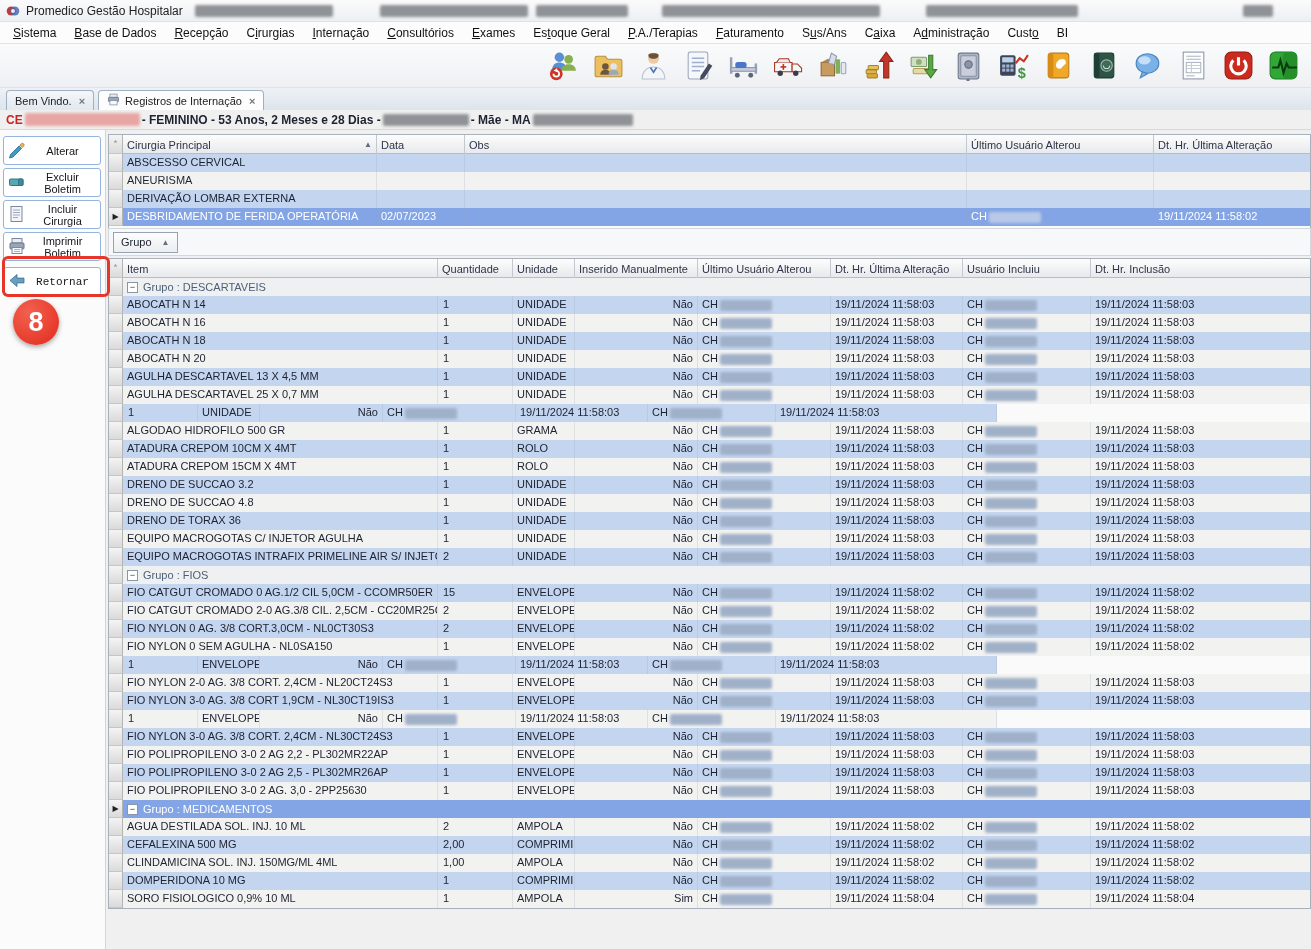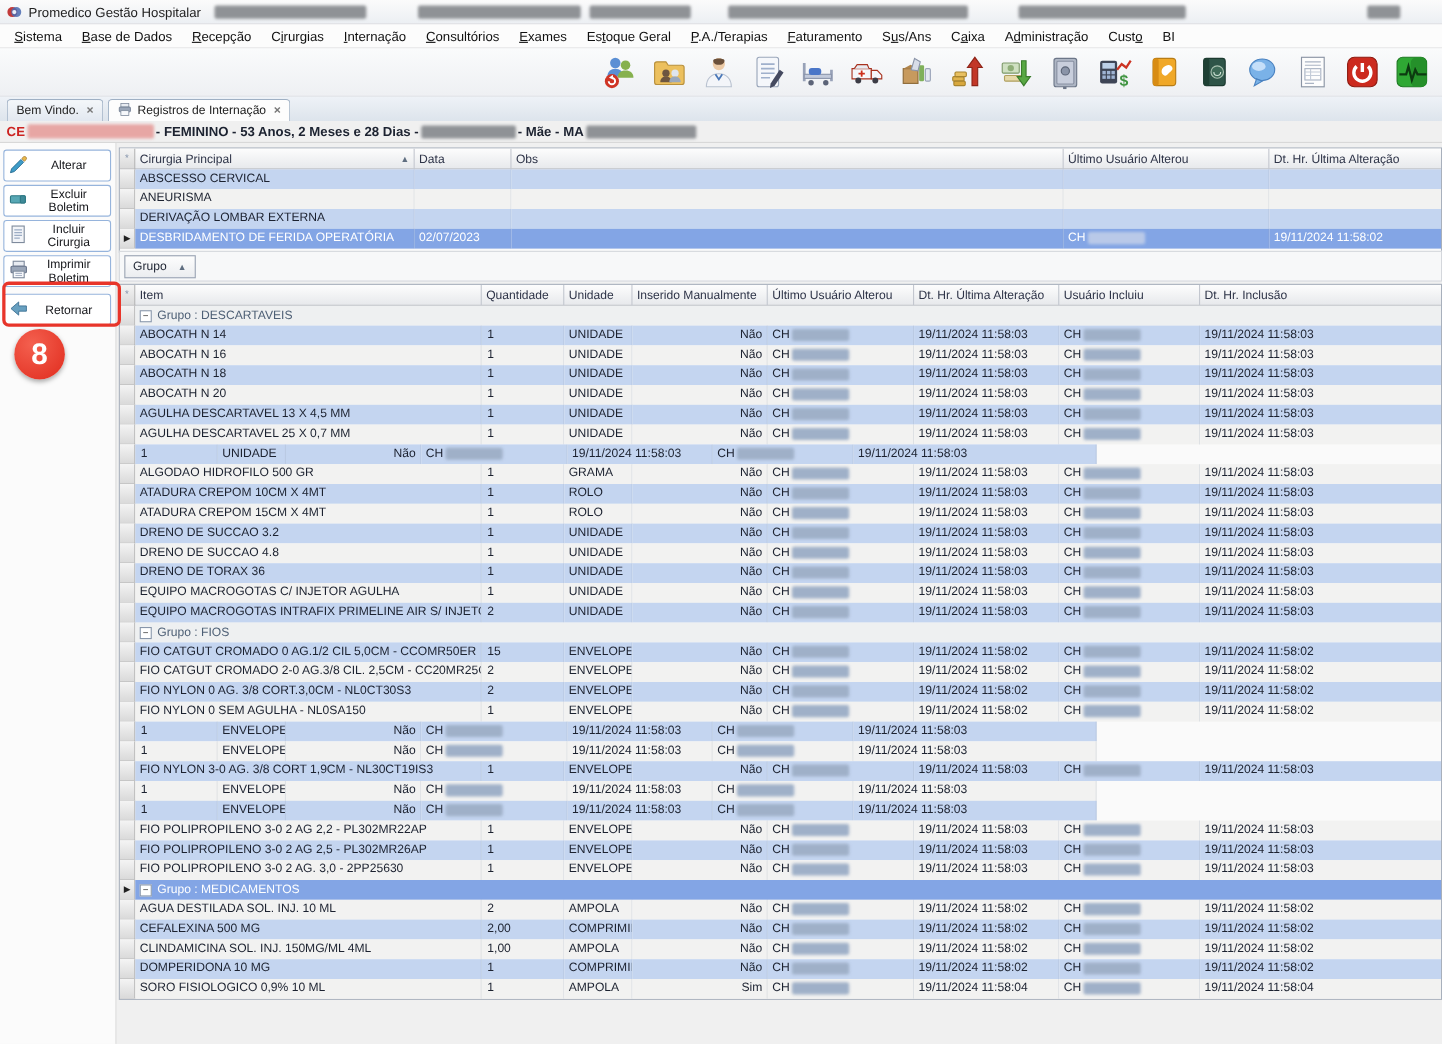--- a/index.html
+++ b/index.html
@@ -33,21 +33,21 @@
   .patientbar{height:20px;background:#f0f0f0;border-bottom:1px solid #d8d8d8;display:flex;align-items:center;
               padding-left:6px;font-weight:bold;font-size:12px;white-space:nowrap;}
   .patientbar .pfx{color:#cc2321;}
   
   .main{position:relative;height:819px;display:flex;}
   .sidebar{width:106px;background:#fbfbfb;border-right:1px solid #d4d4d4;padding-top:6px;position:relative;}
   .sbtn{width:98px;min-height:29px;margin:0 0 3px 3px;background:#fff;border:1px solid #96b4dc;border-radius:3px;
         display:flex;align-items:center;padding:1px 4px;gap:3px;}
   .sbtn .lbl{flex:1;text-align:center;font-size:11px;line-height:12px;color:#15161a;}
   .sbtn svg{width:18px;height:18px;flex:0 0 18px;}
-  .sbtn.retornar{margin-top:6px;}
+  .sbtn.retornar{margin-top:6px;font-family:Liberation Mono, monospace;}
   .anno-box{position:absolute;left:2px;top:126px;width:108px;height:41px;border:3px solid #e8352a;border-radius:6px;z-index:30;pointer-events:none;}
   .anno-badge{position:absolute;left:13px;top:169px;width:46px;height:46px;border-radius:50%;
               background:radial-gradient(circle at 35% 30%,#f4604f,#e02b1d);color:#fff;font-size:27px;font-weight:bold;
               display:flex;align-items:center;justify-content:center;box-shadow:0 2px 5px rgba(0,0,0,.35);z-index:31;}
   .content{flex:1;position:relative;background:#f0f0f0;}
   
   .grid{position:absolute;left:2px;width:1203px;background:#fafafa;border:1px solid #a8b0bc;overflow:hidden;}
   .g-header{display:flex;height:19px;background:linear-gradient(#fdfdfd,#e7e9ec);border-bottom:1px solid #b8bcc4;}
   .g-hcell{height:19px;line-height:18px;padding:0 4px;color:#2e3448;border-right:1px solid #c3c7cf;
            white-space:nowrap;overflow:hidden;display:flex;align-items:center;}
@@ -651,20 +651,21 @@
             <div class="g-cell num" style="width: 75px; flex: 0 0 75px;">1</div>
             <div class="g-cell" style="width: 62px; flex: 0 0 62px;">ENVELOPE</div>
             <div class="g-cell right" style="width: 123px; flex: 0 0 123px;">Não</div>
             <div class="g-cell ucell" style="width: 133px; flex: 0 0 133px;"><span>CH</span><span class="redact"></span></div>
             <div class="g-cell" style="width: 132px; flex: 0 0 132px;">19/11/2024 11:58:03</div>
             <div class="g-cell ucell" style="width: 128px; flex: 0 0 128px;"><span>CH</span><span class="redact"></span></div>
             <div class="g-cell" style="width: 221px; flex: 0 0 221px;">19/11/2024 11:58:03</div>
           </div>
           <div class="g-row white">
             <div class="g-ind"></div>
+            <div class="g-cell" style="width: 315px; flex: 0 0 315px;">FIO NYLON 2-0 AG. 3/8 CORT. 2,4CM - NL20CT24S3</div>
             <div class="g-cell num" style="width: 75px; flex: 0 0 75px;">1</div>
             <div class="g-cell" style="width: 62px; flex: 0 0 62px;">ENVELOPE</div>
             <div class="g-cell right" style="width: 123px; flex: 0 0 123px;">Não</div>
             <div class="g-cell ucell" style="width: 133px; flex: 0 0 133px;"><span>CH</span><span class="redact"></span></div>
             <div class="g-cell" style="width: 132px; flex: 0 0 132px;">19/11/2024 11:58:03</div>
             <div class="g-cell ucell" style="width: 128px; flex: 0 0 128px;"><span>CH</span><span class="redact"></span></div>
             <div class="g-cell" style="width: 221px; flex: 0 0 221px;">19/11/2024 11:58:03</div>
           </div>
           <div class="g-row blue">
             <div class="g-ind"></div>
@@ -682,20 +683,21 @@
             <div class="g-cell num" style="width: 75px; flex: 0 0 75px;">1</div>
             <div class="g-cell" style="width: 62px; flex: 0 0 62px;">ENVELOPE</div>
             <div class="g-cell right" style="width: 123px; flex: 0 0 123px;">Não</div>
             <div class="g-cell ucell" style="width: 133px; flex: 0 0 133px;"><span>CH</span><span class="redact"></span></div>
             <div class="g-cell" style="width: 132px; flex: 0 0 132px;">19/11/2024 11:58:03</div>
             <div class="g-cell ucell" style="width: 128px; flex: 0 0 128px;"><span>CH</span><span class="redact"></span></div>
             <div class="g-cell" style="width: 221px; flex: 0 0 221px;">19/11/2024 11:58:03</div>
           </div>
           <div class="g-row blue">
             <div class="g-ind"></div>
+            <div class="g-cell" style="width: 315px; flex: 0 0 315px;">FIO NYLON 3-0 AG. 3/8 CORT. 2,4CM - NL30CT24S3</div>
             <div class="g-cell num" style="width: 75px; flex: 0 0 75px;">1</div>
             <div class="g-cell" style="width: 62px; flex: 0 0 62px;">ENVELOPE</div>
             <div class="g-cell right" style="width: 123px; flex: 0 0 123px;">Não</div>
             <div class="g-cell ucell" style="width: 133px; flex: 0 0 133px;"><span>CH</span><span class="redact"></span></div>
             <div class="g-cell" style="width: 132px; flex: 0 0 132px;">19/11/2024 11:58:03</div>
             <div class="g-cell ucell" style="width: 128px; flex: 0 0 128px;"><span>CH</span><span class="redact"></span></div>
             <div class="g-cell" style="width: 221px; flex: 0 0 221px;">19/11/2024 11:58:03</div>
           </div>
           <div class="g-row white">
             <div class="g-ind"></div>

